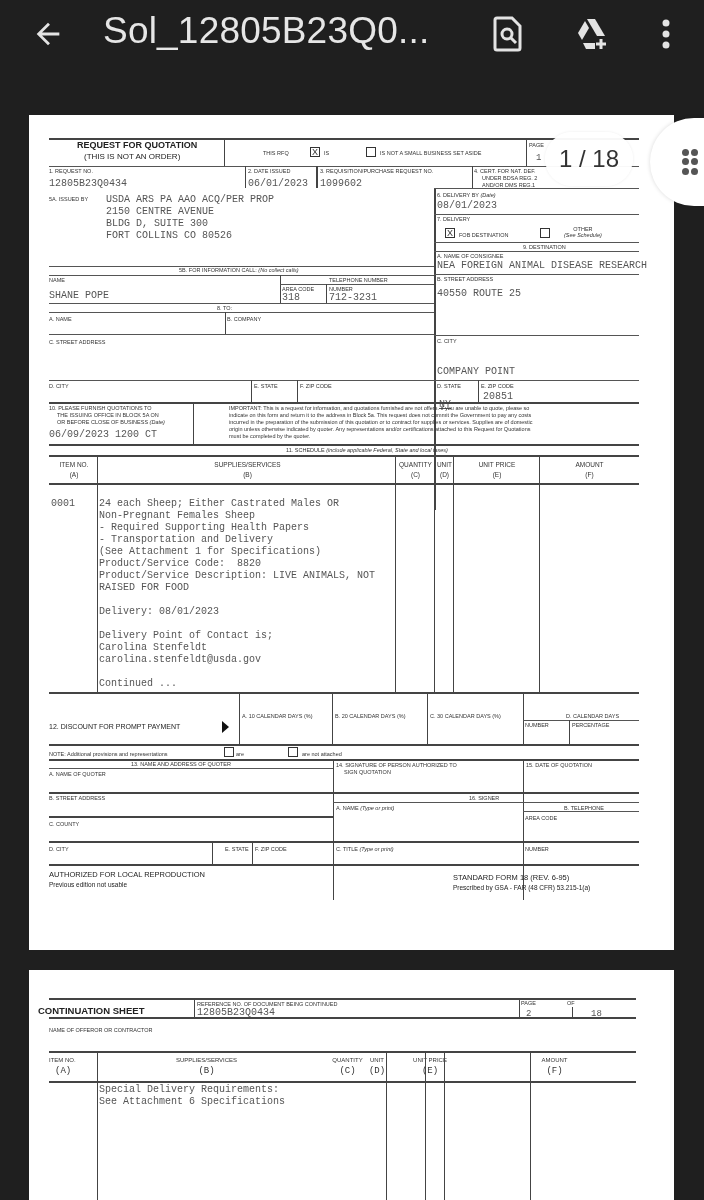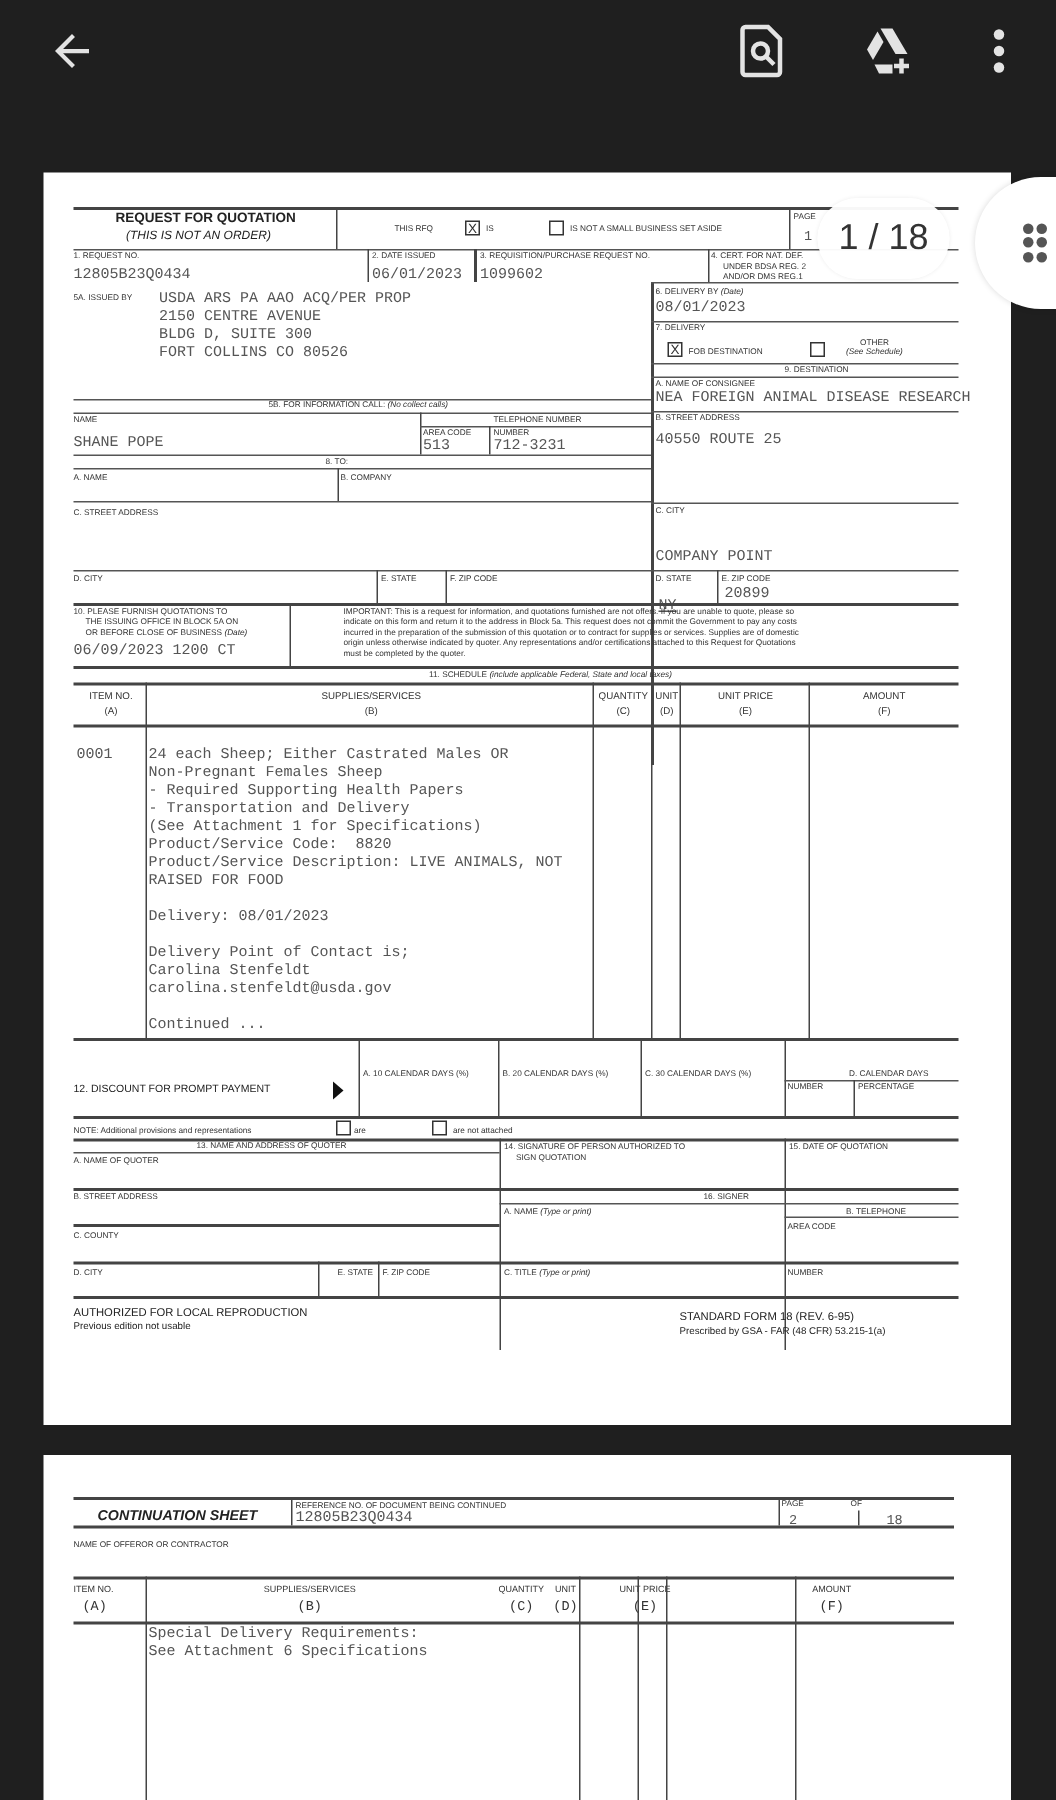--- a/index.html
+++ b/index.html
@@ -36,20 +36,21 @@
 </style>
 </head>
 <body>
 
 <div class="appbar">
   <div class="back">
     <svg width="34" height="34" viewBox="0 0 24 24">
         <path d="M20 11H7.8l5.6-5.6L12 4l-8 8 8 8 1.4-1.4L7.8 13H20z" fill="#e3e3e3"></path>
       </svg>
   </div>
+  <div class="title">Sol_12805B23Q0...</div>
   <div class="icon-btn" style="left:486px;">
     <svg width="30" height="36" viewBox="0 0 30 36">
       <path d="M4 2h15l8 8v22a2 2 0 0 1-2 2H4a2 2 0 0 1-2-2V4a2 2 0 0 1 2-2z" fill="none" stroke="#e3e3e3" stroke-width="3"></path>
       <circle cx="14" cy="18" r="5" fill="none" stroke="#e3e3e3" stroke-width="3"></circle>
       <path d="M18 22l5 5" stroke="#e3e3e3" stroke-width="3"></path>
     </svg>
   </div>
   <div class="icon-btn" style="left:570px;">
     <svg width="34" height="34" viewBox="0 0 34 34">
       <path d="M12 2h8l10 17h-8z" fill="#e3e3e3"></path>
@@ -64,21 +65,21 @@
         <circle cx="5" cy="16" r="3.5" fill="#e3e3e3"></circle>
         <circle cx="5" cy="27" r="3.5" fill="#e3e3e3"></circle>
     </svg>
   </div>
 </div>
 
 <div class="page page1">
 
   <div class="hl" style="left:20px; top:23px; width:590px;"></div>
   <div style="position:absolute; left:48px; top:25px; font-size:9px; font-weight:bold; color:#222;">REQUEST FOR QUOTATION</div>
-  <div style="position:absolute; left:55px; top:37px; font-size:8px; font-style:italic; color:#222;">(THIS IS NOT AN ORDER)</div>
+  <div style="position:absolute; left:55px; top:37px; font-size:8px; color:#222;">(THIS IS NOT AN ORDER)</div>
   <div class="vl" style="left:195px; top:23px; height:28px;"></div>
   <div class="lbl" style="left:234px; top:35px;">THIS RFQ</div>
   <div class="cb" style="left:281px; top:32px;">X</div>
   <div class="lbl" style="left:295px; top:35px;">IS</div>
   <div class="cb" style="left:337px; top:32px;"></div>
   <div class="lbl" style="left:351px; top:35px;">IS NOT A SMALL BUSINESS SET ASIDE</div>
   <div class="vl" style="left:497px; top:23px; height:28px;"></div>
   <div class="lbl" style="left:500px; top:27px;">PAGE</div>
   <div class="val" style="left:507px; top:38px; font-size:9px;">1</div>
 
@@ -121,32 +122,32 @@
   <div class="lbl" style="left:408px; top:161px;">b. STREET ADDRESS</div>
   <div class="val" style="left:408px; top:173px;">40550 ROUTE 25</div>
   <div class="hl thin" style="left:405px; top:220px; width:205px;"></div>
   <div class="lbl" style="left:408px; top:223px;">c. CITY</div>
   <div class="val" style="left:408px; top:251px;">COMPANY POINT</div>
   <div class="hl thin" style="left:405px; top:265px; width:205px;"></div>
   <div class="lbl" style="left:408px; top:268px;">d. STATE</div>
   <div class="val" style="left:410px; top:284px;text-decoration:underline;">NY</div>
   <div class="vl" style="left:449px; top:265px; height:22px;"></div>
   <div class="lbl" style="left:452px; top:268px;">e. ZIP CODE</div>
-  <div class="val" style="left:454px; top:276px;">20899</div>
+  <div class="val" style="left:454px; top:276px;">20851</div>
 
   <div class="hl thin" style="left:20px; top:151px; width:385px;"></div>
   <div class="lbl" style="left:150px; top:152px;"><span>5b. FOR INFORMATION CALL:</span> <i>(No collect calls)</i></div>
   <div class="hl thin" style="left:20px; top:160px; width:385px;"></div>
   <div class="lbl" style="left:20px; top:162px;">NAME</div>
   <div class="val" style="left:20px; top:175px;">SHANE POPE</div>
   <div class="vl" style="left:251px; top:160px; height:28px;"></div>
   <div class="lbl" style="left:300px; top:162px;">TELEPHONE NUMBER</div>
   <div class="hl thin" style="left:251px; top:169px; width:154px;"></div>
   <div class="lbl" style="left:253px; top:171px;">AREA CODE</div>
-  <div class="val" style="left:253px; top:177px;">513</div>
+  <div class="val" style="left:253px; top:177px;">318</div>
   <div class="vl" style="left:297px; top:169px; height:19px;"></div>
   <div class="lbl" style="left:300px; top:171px;">NUMBER</div>
   <div class="val" style="left:300px; top:177px;">712-3231</div>
   <div class="hl thin" style="left:20px; top:188px; width:385px;"></div>
   <div class="lbl" style="left:188px; top:190px;">8. TO:</div>
   <div class="hl thin" style="left:20px; top:197px; width:385px;"></div>
   <div class="lbl" style="left:20px; top:201px;">a. NAME</div>
   <div class="vl" style="left:196px; top:197px; height:22px;"></div>
   <div class="lbl" style="left:198px; top:201px;">b. COMPANY</div>
   <div class="hl thin" style="left:20px; top:219px; width:385px;"></div>
@@ -275,21 +276,21 @@
   <div class="hl" style="left:20px; top:749px; width:590px;"></div>
 
   <div style="position:absolute; left:20px; top:755px; font-size:7.5px; color:#222;">AUTHORIZED FOR LOCAL REPRODUCTION</div>
   <div style="position:absolute; left:20px; top:766px; font-size:6.5px; color:#222;">Previous edition not usable</div>
   <div style="position:absolute; left:424px; top:758px; font-size:7.5px; color:#222;">STANDARD FORM 18 (REV. 6-95)</div>
   <div style="position:absolute; left:424px; top:769px; font-size:6.5px; color:#222;">Prescribed by GSA - FAR (48 CFR) 53.215-1(a)</div>
 </div>
 
 <div class="page page2">
   <div class="hl" style="left:20px; top:28px; width:587px;"></div>
-  <div style="position:absolute; left:36px; top:35px; font-size:9.5px; font-weight:bold; color:#222;font-style:italic;">CONTINUATION SHEET</div>
+  <div style="position:absolute; left:9px; top:35px; font-size:9.5px; font-weight:bold; color:#222;">CONTINUATION SHEET</div>
   <div class="vl" style="left:165px; top:28px; height:19px;"></div>
   <div class="lbl" style="left:168px; top:31px;">REFERENCE NO. OF DOCUMENT BEING CONTINUED</div>
   <div class="val" style="left:168px; top:37px;">12805B23Q0434</div>
   <div class="vl" style="left:490px; top:28px; height:19px;"></div>
   <div class="lbl" style="left:492px; top:30px;">PAGE</div>
   <div class="lbl" style="left:538px; top:30px;">OF</div>
   <div class="val" style="left:497px; top:39px; font-size:9px;">2</div>
   <div class="vl" style="left:543px; top:37px; height:10px;"></div>
   <div class="val" style="left:562px; top:39px; font-size:9px;">18</div>
   <div class="hl" style="left:20px; top:47px; width:587px;"></div>

